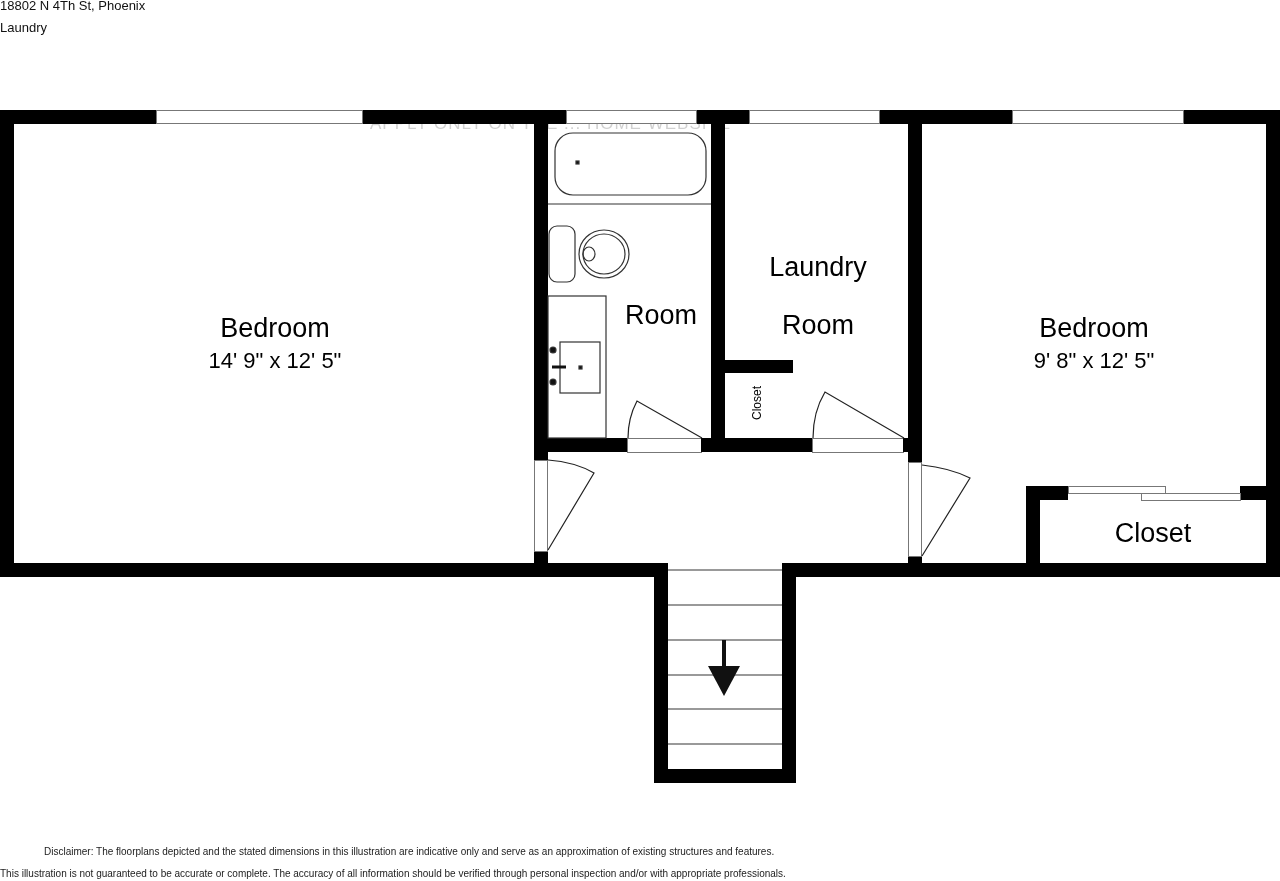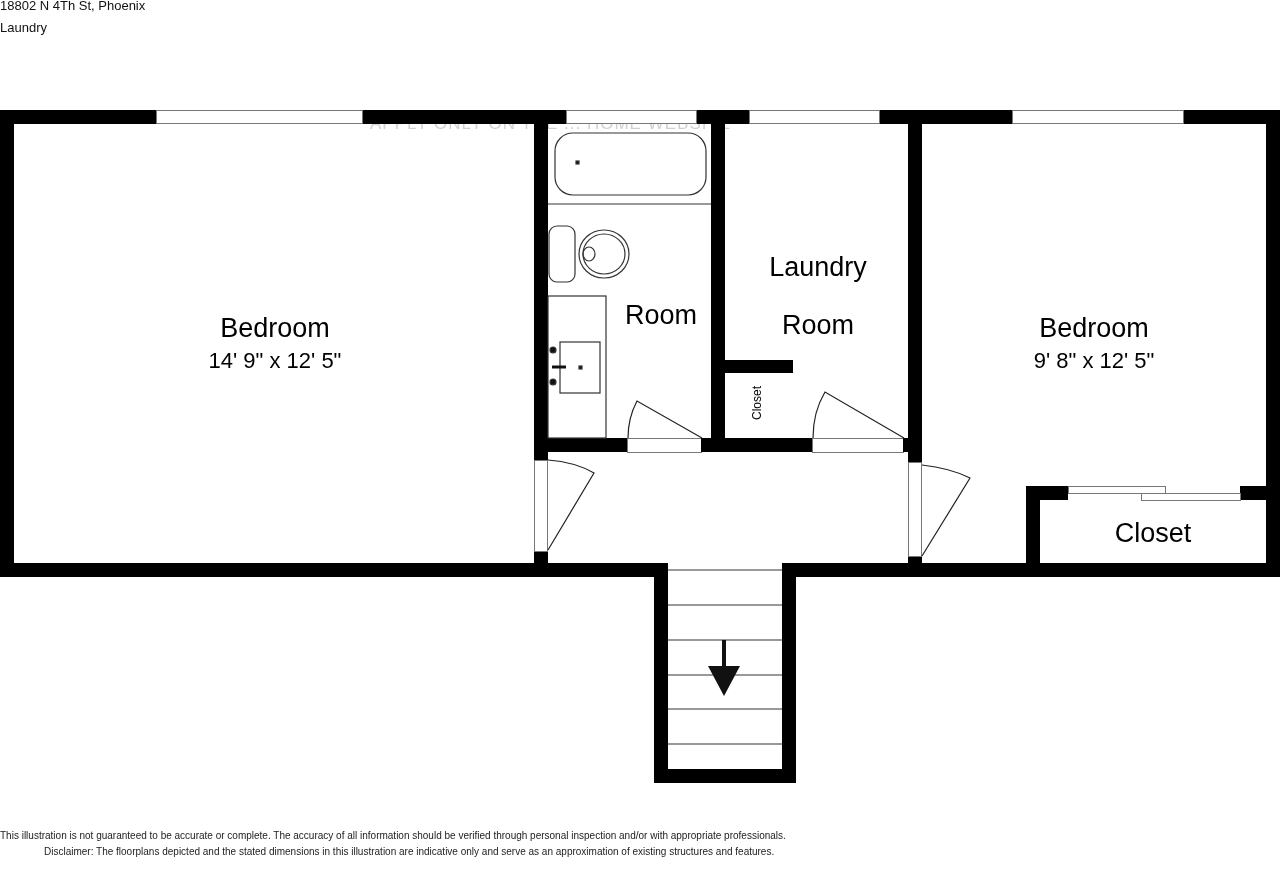--- a/index.html
+++ b/index.html
@@ -118,13 +118,13 @@
 
   <div class="lbl" style="left:727px;top:396px;width:60px;font-size:12px;transform:rotate(-90deg);">Closet</div>
 
   <div class="lbl" style="left:994px;top:313px;width:200px;">Bedroom</div>
   <div class="dim" style="left:994px;top:348px;width:200px;">9' 8" x 12' 5"</div>
 
   <div class="lbl" style="left:1093px;top:518px;width:120px;">Closet</div>
 </div>
 
 <div class="disc" style="top:846px;padding-left:44px;">Disclaimer: The floorplans depicted and the stated dimensions in this illustration are indicative only and serve as an approximation of existing structures and features.</div>
-<div class="disc" style="top:830px;">This illustration is not guaranteed to be accurate or complete. The accuracy of all information should be verified through personal inspection and/or with appropriate professionals.</div>
+<div class="disc" style="top:868px;">This illustration is not guaranteed to be accurate or complete. The accuracy of all information should be verified through personal inspection and/or with appropriate professionals.</div>
 
 </body></html>

